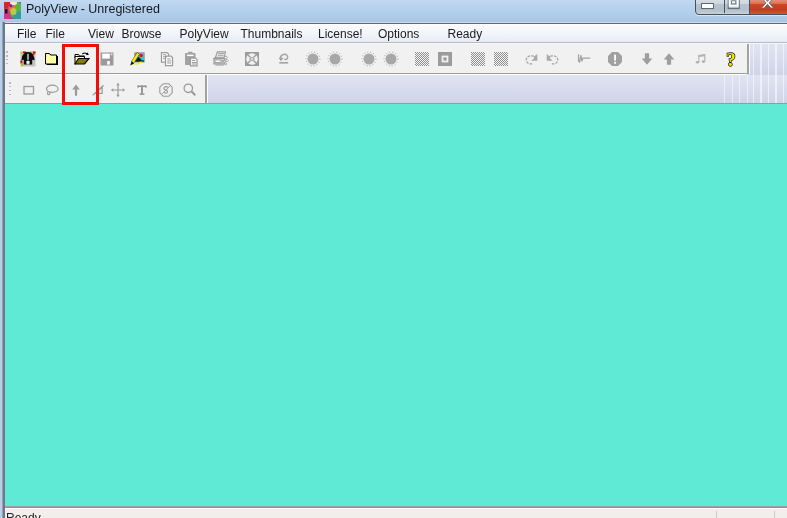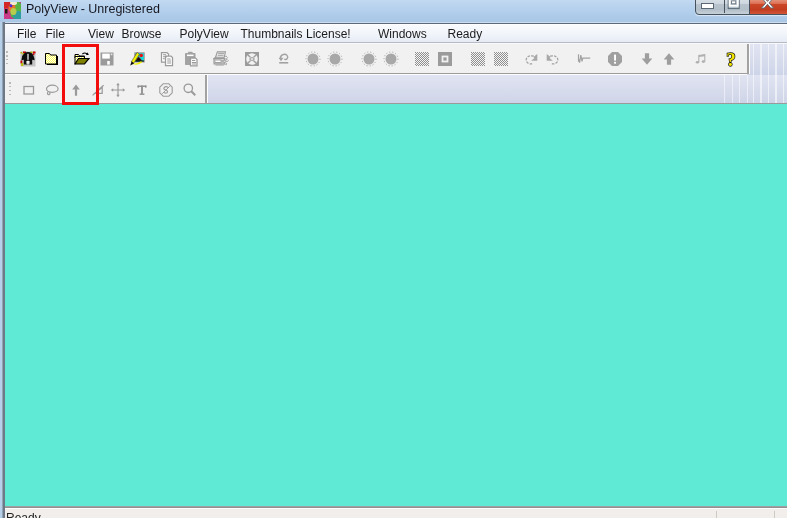--- a/index.html
+++ b/index.html
@@ -62,22 +62,22 @@
 <div class="abs" style="left:4.7px;top:25.3px;width:783px;height:16.9px;background:linear-gradient(180deg,#f8fafd 0%,#f2f5fa 50%,#e6ebf5 100%)"></div>
 <div class="abs" style="left:4.7px;top:42.2px;width:783px;height:1px;background:#b6bac4"></div>
 <div class="abs" style="left:4.7px;top:43.2px;width:783px;height:1.2px;background:#f8f9fb"></div>
 <div class="abs" style="left:0;top:27.4px;width:787px;height:16px;font-size:12px;color:#1b1b1b">
 <span class="abs" style="left:17px">File</span>
 <span class="abs" style="left:45.5px">File</span>
 <span class="abs" style="left:88px">View</span>
 <span class="abs" style="left:121.5px">Browse</span>
 <span class="abs" style="left:179.5px">PolyView</span>
 <span class="abs" style="left:240.5px">Thumbnails</span>
-<span class="abs" style="left:306px">License!</span>
-<span class="abs" style="left:378px">Windows</span>
+<span class="abs" style="left:318px">License!</span>
+<span class="abs" style="left:378px">Options</span>
 <span class="abs" style="left:447.5px">Ready</span>
 </div>
 
 <div class="abs" style="left:4.7px;top:44.4px;width:783px;height:30.8px;background:linear-gradient(180deg,#e0e4f2 0%,#d6dbec 60%,#ced4e8 100%)"></div>
 <div class="abs" style="left:4.7px;top:75.2px;width:783px;height:27.6px;background:linear-gradient(180deg,#e0e4f2 0%,#d6dbec 60%,#ced4e8 100%)"></div>
 
 <div class="abs" style="left:753px;top:44.4px;width:34px;height:58.4px;background:repeating-linear-gradient(90deg,rgba(255,255,255,.55) 0 1.2px,rgba(255,255,255,0) 1.2px 7.5px)"></div>
 <div class="abs" style="left:723.5px;top:75.2px;width:27.5px;height:27.6px;background:repeating-linear-gradient(90deg,rgba(255,255,255,.5) 0 1.2px,rgba(255,255,255,0) 1.2px 7.5px)"></div>
 
 <div class="abs" style="left:4.7px;top:102.8px;width:783px;height:1.7px;background:#9a9a9a"></div>

